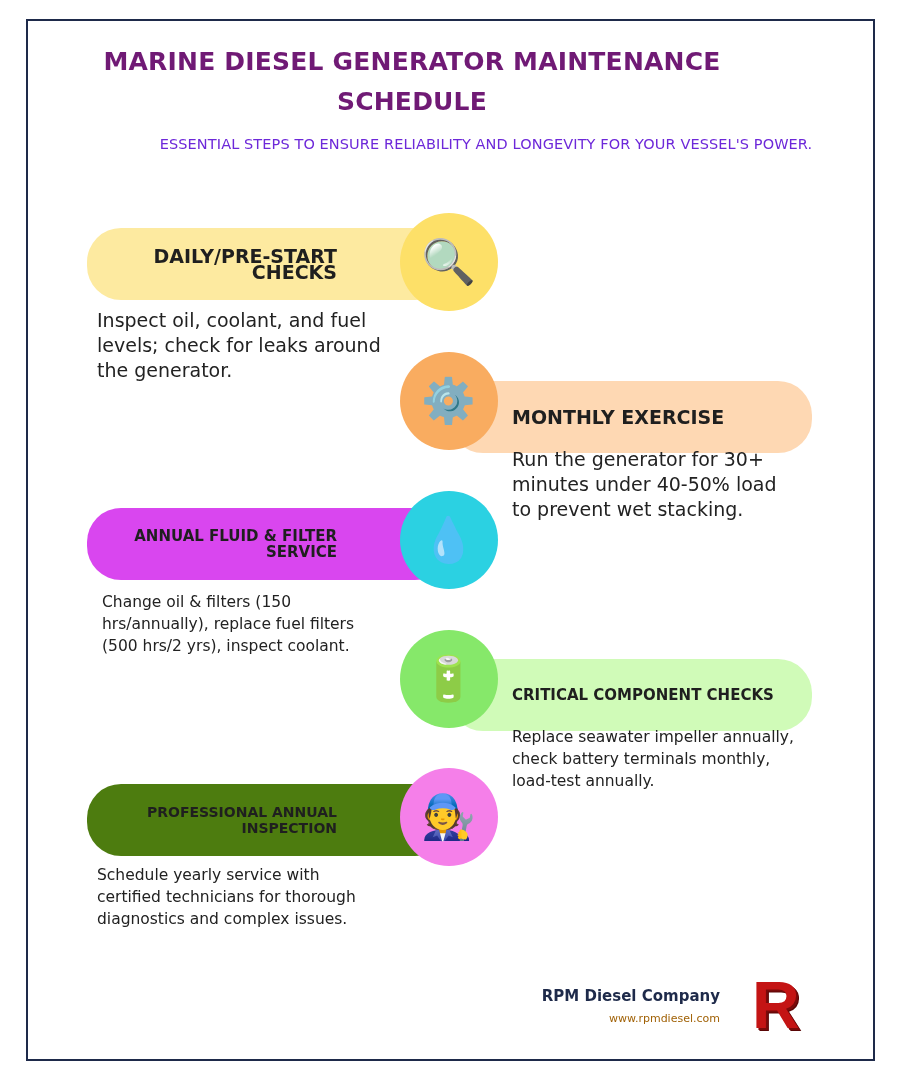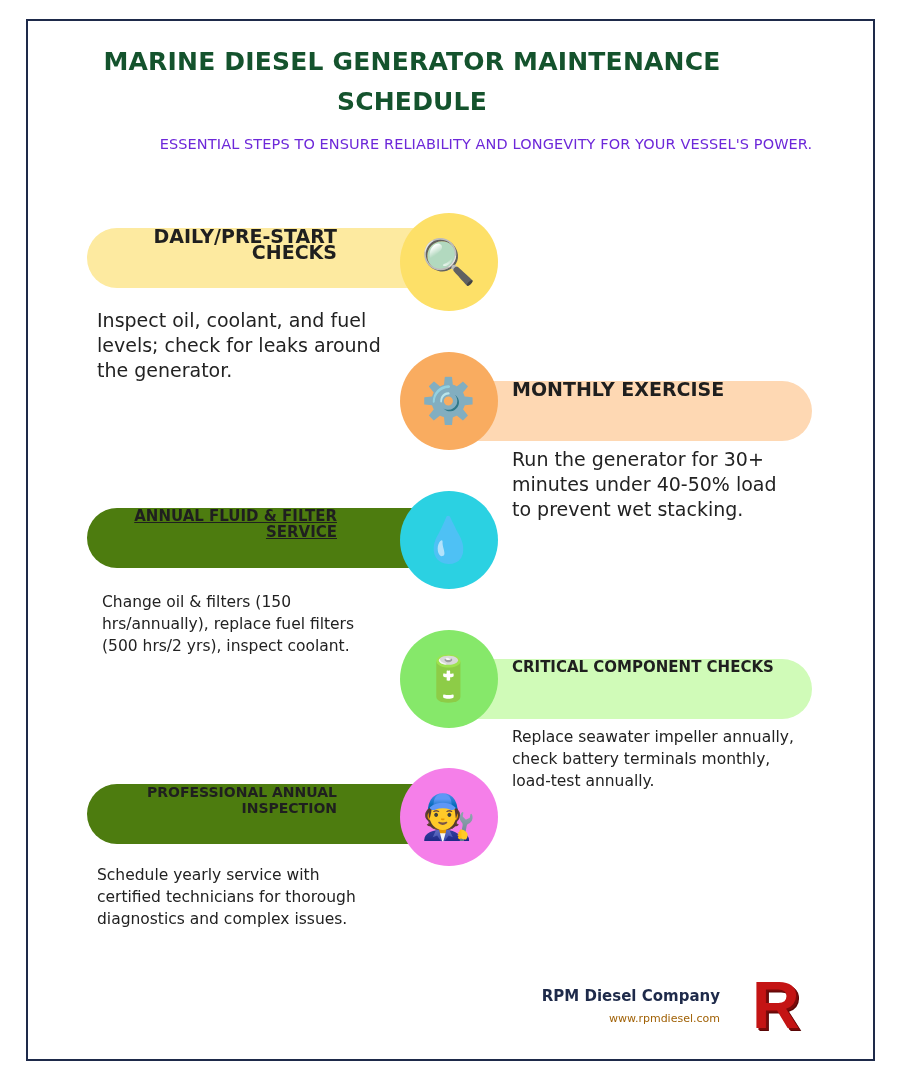--- a/index.html
+++ b/index.html
@@ -1,28 +1,28 @@
 <!DOCTYPE html>
 <html><head>
 <meta charset="utf-8">
 <style>
   html, body { margin: 0; padding: 0; background: #ffffff; }
   body { width: 900px; height: 1080px; position: relative; overflow: hidden;
          font-family: "DejaVu Sans", sans-serif; color: #1f1f1f; }
   .frame { position: absolute; left: 26px; top: 19px; width: 845px; height: 1038px;
            border: 2px solid #1e2a4a; box-sizing: content-box; }
   .title { position: absolute; left: 0; top: 42px; width: 824px; text-align: center;
-           font-size: 25px; font-weight: bold; color: #14532d; line-height: 40px;
+           font-size: 25px; font-weight: bold; color: #701a75; line-height: 40px;
            letter-spacing: 0.2px; }
   .title span { display: block; }
   .subtitle { position: absolute; left: 0; top: 136px; width: 900px; text-align: center;
               font-size: 14.5px; color: #6d28d9; letter-spacing: 0.1px; padding-left: 36px; }
 
-  .pill { position: absolute; height: 60px; border-radius: 34px; display: flex;
-          align-items: flex-start; box-sizing: border-box; }
+  .pill { position: absolute; height: 72px; border-radius: 34px; display: flex;
+          align-items: center; box-sizing: border-box; }
   .pill.left { left: 87px; width: 362px; justify-content: flex-end; padding-right: 112px; }
   .pill.right { left: 449px; width: 363px; justify-content: flex-start; padding-left: 63px; margin-top: 12px; }
   .pill-label { font-weight: bold; color: #1f1f1f; line-height: 16px; }
   .pill.left .pill-label { text-align: right; }
   .circle { position: absolute; left: 400px; width: 98px; height: 98px; border-radius: 50%;
             display: flex; align-items: center; justify-content: center; font-size: 44px; }
   .desc { position: absolute; color: #222; line-height: 1.3; }
   .desc.left { right: 513px; text-align: left; }
   .desc.right { left: 512px; text-align: left; }
 
@@ -54,21 +54,21 @@
 <div class="desc left" style="top:308px; width:290px; font-size:19px; line-height:25px;">Inspect oil, coolant, and fuel levels; check for leaks around the generator.</div>
 
 <div class="pill right" style="top:369px; background:#fed8b3;">
   <span class="pill-label" style="font-size:19px;">MONTHLY EXERCISE</span>
 </div>
 <div class="circle" style="top:352px; background:#f9ac60;">
     <span>⚙️</span>
   </div>
 <div class="desc right" style="top:447px; width:280px; font-size:19px; line-height:25px;">Run the generator for 30+ minutes under 40-50% load to prevent wet stacking.</div>
 
-<div class="pill left" style="top:508px; background:#4d7c0f;text-decoration:underline;">
+<div class="pill left" style="top:508px; background:#d946ef;">
   <span class="pill-label" style="font-size:15px;">ANNUAL FLUID &amp; FILTER SERVICE</span>
 </div>
 <div class="circle" style="top:491px; background:#2bd1e2;">
     <span>💧</span>
   </div>
 <div class="desc left" style="top:591px; width:285px; font-size:15.5px; line-height:22px;">Change oil &amp; filters (150 hrs/annually), replace fuel filters (500 hrs/2 yrs), inspect coolant.</div>
 
 <div class="pill right" style="top:647px; background:#d0fbb8;">
   <span class="pill-label" style="font-size:15px;">CRITICAL COMPONENT CHECKS</span>
 </div>

